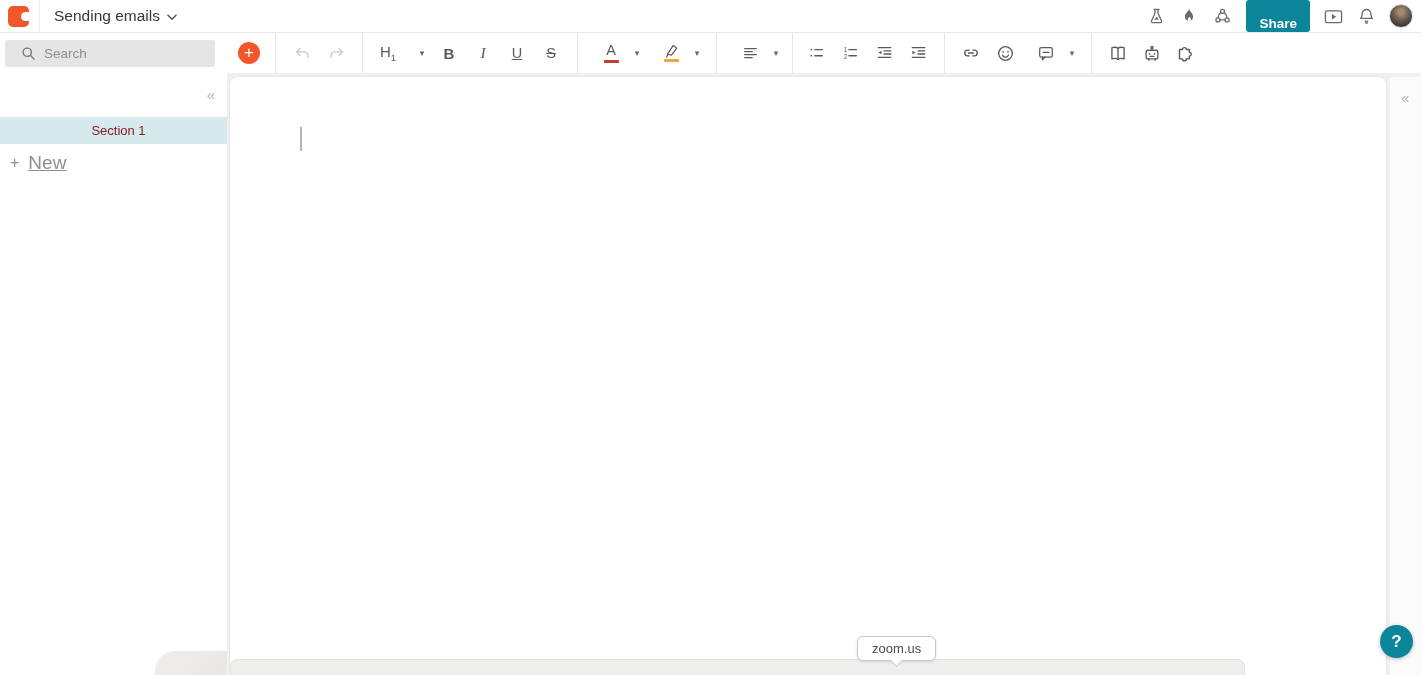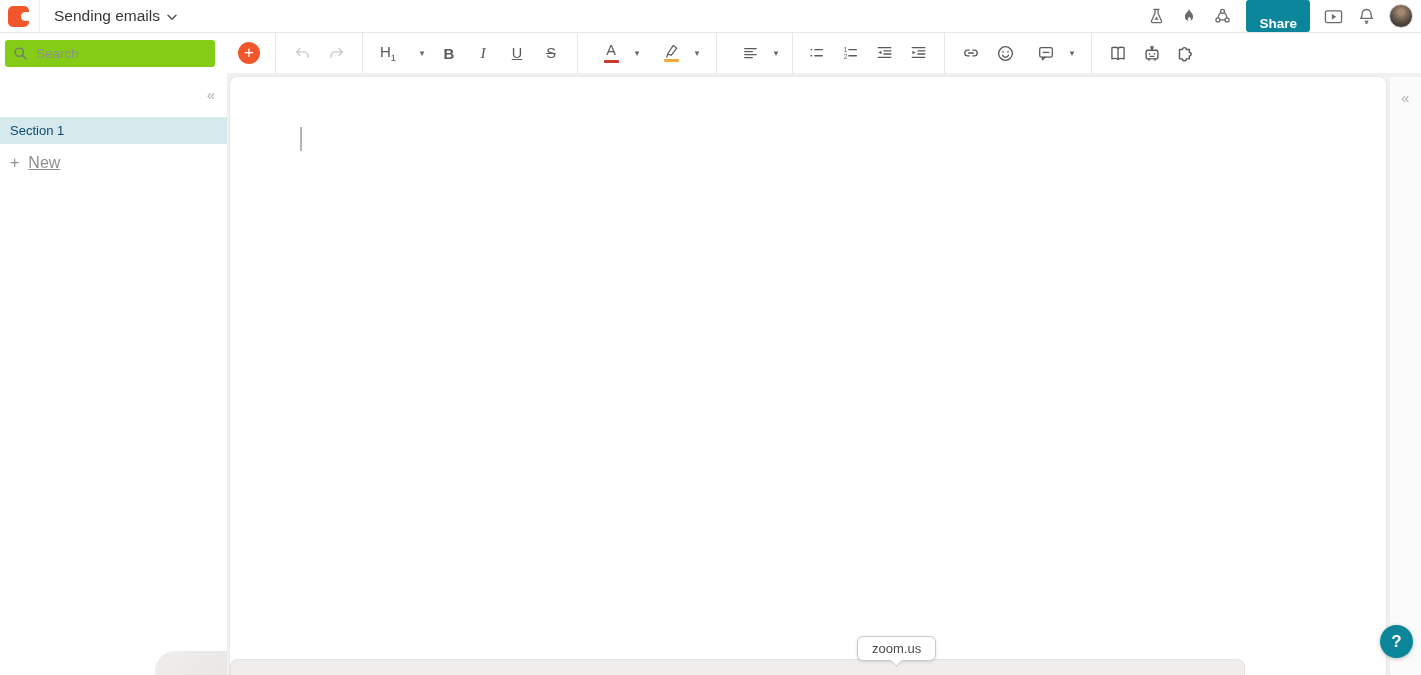--- a/index.html
+++ b/index.html
@@ -47,22 +47,22 @@
     border: 1px solid #d8d8d8;
   }
 
   
   .toolbar-row {
     position: absolute; top: 33px; left: 0; right: 0; height: 40px;
     background: #fff; z-index: 10;
   }
   .search-box {
     position: absolute; left: 5px; top: 7px; width: 210px; height: 27px;
-    background: #84cc16; border-radius: 3px; display: flex; align-items: center;
-    padding: 0 8px; cursor: text;
+    background: #e5e5e5; border-radius: 3px; display: flex; align-items: center;
+    padding: 0 16px; cursor: text;
   }
   .search-box svg { flex: 0 0 auto; }
   .search-input {
     border: none; outline: none; background: transparent; margin-left: 8px;
     font-size: 13.5px; color: #555; width: 160px;
     font-family: "Liberation Sans", sans-serif;
   }
   .search-input::placeholder { color: #8f8f8f; opacity: 1; }
 
   .toolbar {
@@ -107,28 +107,28 @@
     position: absolute; left: 0; top: 73px; width: 227px; bottom: 0;
     background: #fff; z-index: 5;
   }
   .sidebar-collapse {
     position: absolute; right: 12px; top: 14px; font-size: 15px; color: #b0b0b0;
     cursor: pointer; line-height: 1;
   }
   .section-item {
     position: absolute; top: 44px; left: 0; right: 0; height: 27px;
     background: #d6e9ed; display: flex; align-items: center;
-    padding-left: 10px; font-size: 13px; color: #0c4a6e; cursor: pointer;
+    padding-left: 10px; font-size: 13px; color: #7f1d1d; cursor: pointer; justify-content: center;
   }
   .new-page-btn {
     position: absolute; top: 78px; left: 10px; display: flex; align-items: center;
     color: #8f8f8f; cursor: pointer; height: 24px;
   }
   .new-plus { font-size: 16px; line-height: 1; margin-right: 9px; color: #8f8f8f; }
-  .new-label { font-size: 16px; text-decoration: underline; }
+  .new-label { font-size: 19px; text-decoration: underline; }
 
   
   .canvas {
     position: absolute; left: 230px; top: 77px; width: 1156px; bottom: 0;
     background: #fff; border-radius: 8px 8px 0 0;
     box-shadow: 0 0 0 1px rgba(0,0,0,0.025), 0 1px 2px rgba(0,0,0,0.05);
     z-index: 4;
   }
   .text-cursor {
     position: absolute; left: 70px; top: 50px; width: 2px; height: 24px;

